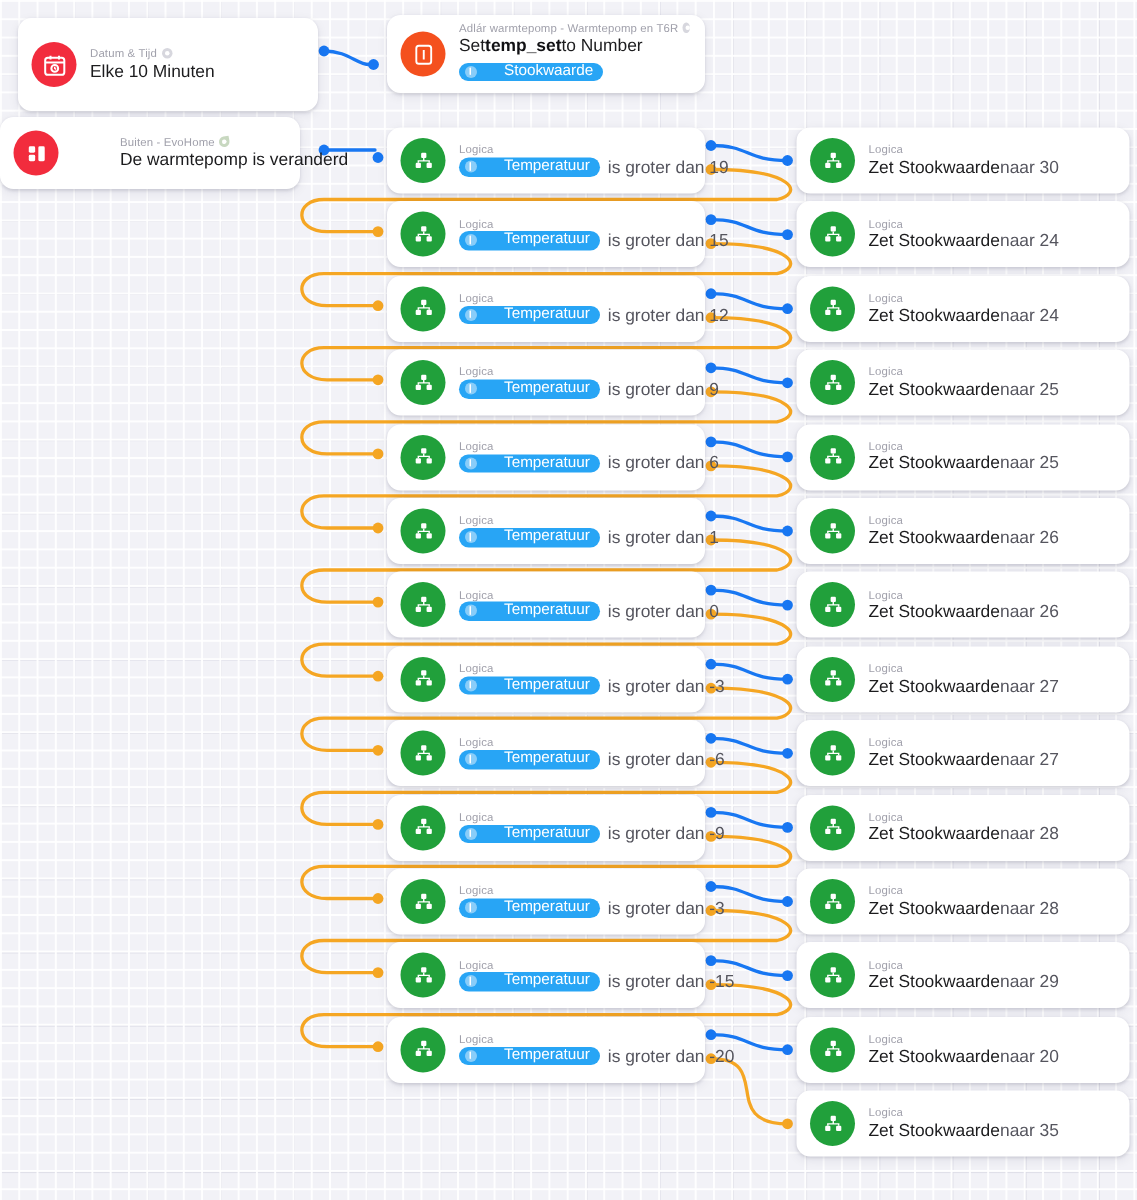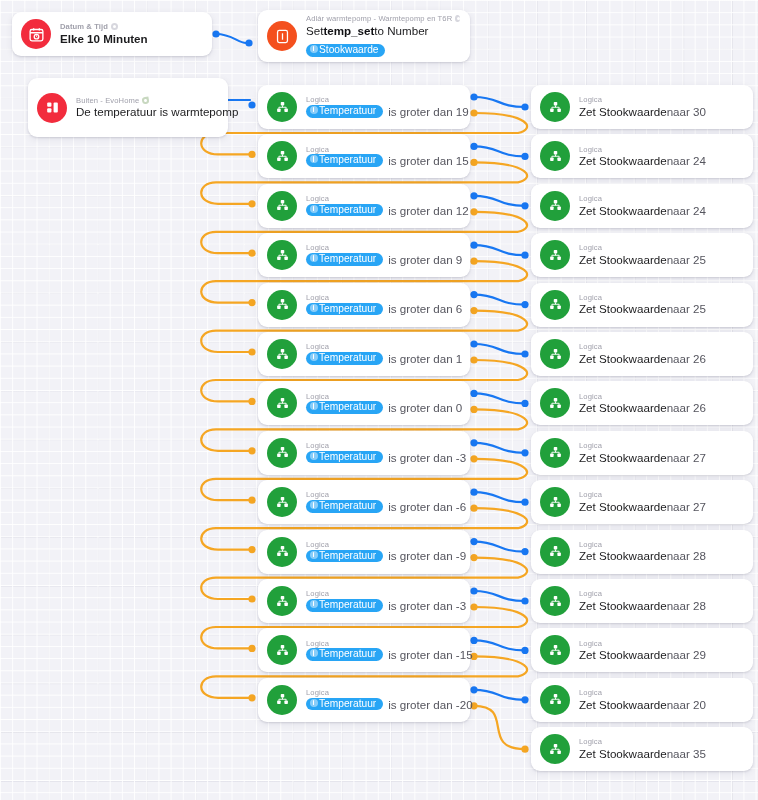--- a/index.html
+++ b/index.html
@@ -68,21 +68,21 @@
     background: #d7d7de;
     position: relative;
   }
   .badge-dot::after {
     content: ""; position: absolute;
     left: 2px; top: 2px; width: 3px; height: 3px;
     border-radius: 50%; background: #fff;
   }
   .leaf-dot { background: #c8d8c0; border-radius: 50% 0 50% 50%; transform: rotate(-10deg); }
   .tag {
-    display: inline-flex; align-items: flex-start; gap: 1px;
+    display: inline-flex; align-items: center; gap: 18px;
     background: #28a5f5;
     color: #fff;
     border-radius: 9px;
     font-size: 10.2px;
     padding: 1px 7px 1.5px 4px;
     margin-right: 5px;
     white-space: nowrap;
   }
   .tag .tdot {
     width: 8px; height: 8px; border-radius: 50%;
@@ -181,54 +181,54 @@
       <path d="M 474,656.4 C 530,656.4 536,672.4 518,676.4 L 216,676.4 C 196,676.4 196,697.8 218,697.8 L 252,697.8" fill="none" stroke="#f5a623" stroke-width="2.2" stroke-linecap="round"></path>
       <circle cx="252" cy="697.8" r="3.6" fill="#f5a623"></circle>
       <circle cx="474" cy="689.8" r="3.6" fill="#1877f2"></circle>
       <path d="M 474,689.8 C 500,689.8 497,699.8 525,699.8" fill="none" stroke="#1877f2" stroke-width="2.2" stroke-linecap="round"></path>
       <circle cx="525" cy="699.8" r="3.6" fill="#1877f2"></circle>
       <circle cx="474" cy="705.8" r="3.6" fill="#f5a623"></circle>
       <path d="M 474,705.8 C 516,705.8 479,749.1999999999999 525,749.1999999999999" fill="none" stroke="#f5a623" stroke-width="2.2" stroke-linecap="round"></path>
       <circle cx="525" cy="749.1999999999999" r="3.6" fill="#f5a623"></circle>
     </svg>
   <div id="nodes">
-      <div class="node" style="left: 12px; top: 12px; width: 200px; height: 44px; font-weight: bold;">
+      <div class="node" style="left: 12px; top: 12px; width: 200px; height: 62px;">
         <div class="node-ico ico-red">
           <svg width="17" height="17" viewBox="0 0 24 24" fill="none" stroke="#fff" stroke-width="1.9">
             <rect x="3" y="5" width="18" height="16" rx="2.5"></rect>
             <path d="M3 9.5h18M8 3v3.5M16 3v3.5"></path>
             <circle cx="12" cy="15" r="3.2"></circle>
             <path d="M12 13.3V15l1.2.9" stroke-width="1.4"></path>
           </svg>
         </div>
         <div class="node-body">
           <div class="node-sub">
             <span class="sub-text">Datum &amp; Tijd</span>
             <span class="badge-dot"></span>
           </div>
           <div class="node-title">
             <span class="">Elke 10  Minuten</span>
           </div>
         </div>
       </div>
-      <div class="node" style="left: 28px; top: 78px; width: 200px; height: 59px;">
+      <div class="node" style="left: 0; top: 78px; width: 200px; height: 48px; gap: 32px;">
         <div class="node-ico ico-red">
           <svg width="17" height="17" viewBox="0 0 24 24" fill="#fff">
             <rect x="4.5" y="5" width="6" height="6" rx="1.4"></rect>
             <rect x="4.5" y="13" width="6" height="6" rx="1.4"></rect>
             <rect x="13.5" y="5" width="6" height="14" rx="1.4"></rect>
           </svg>
         </div>
         <div class="node-body">
           <div class="node-sub">
             <span class="sub-text">Buiten - EvoHome</span>
             <span class="badge-dot leaf-dot"></span>
           </div>
           <div class="node-title">
-            <span class="">De temperatuur is warmtepomp</span>
+            <span class="">De warmtepomp is veranderd</span>
           </div>
         </div>
       </div>
       <div class="node" style="left: 258px; top: 10px; width: 212px; height: 52px;">
         <div class="node-ico ico-orange">
           <svg width="17" height="17" viewBox="0 0 24 24" fill="none" stroke="#fff" stroke-width="1.8">
             <rect x="5" y="3.5" width="14" height="17" rx="2.4"></rect>
             <path d="M12 7.5v9"></path>
           </svg>
         </div>

